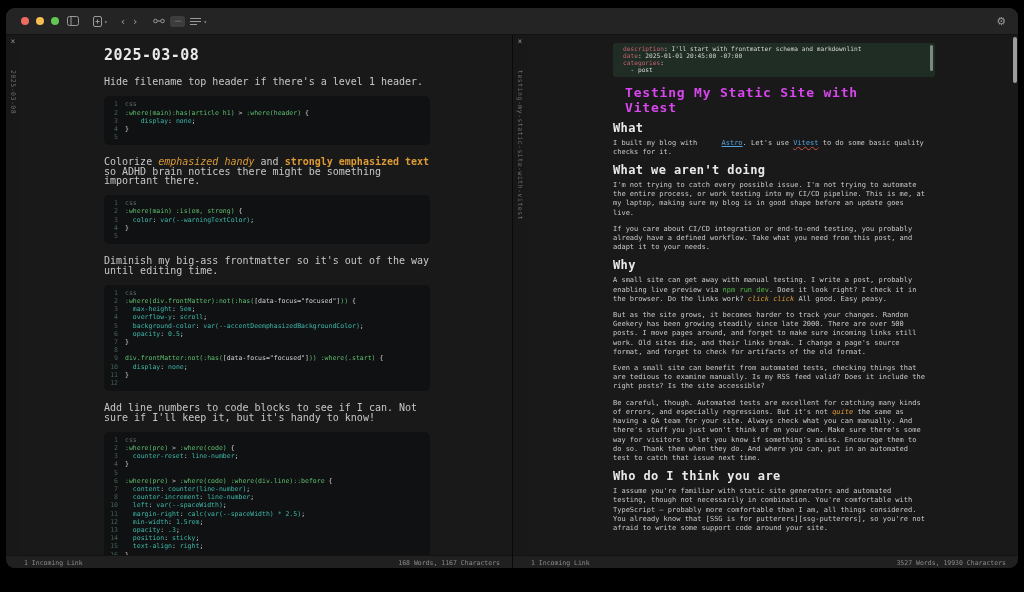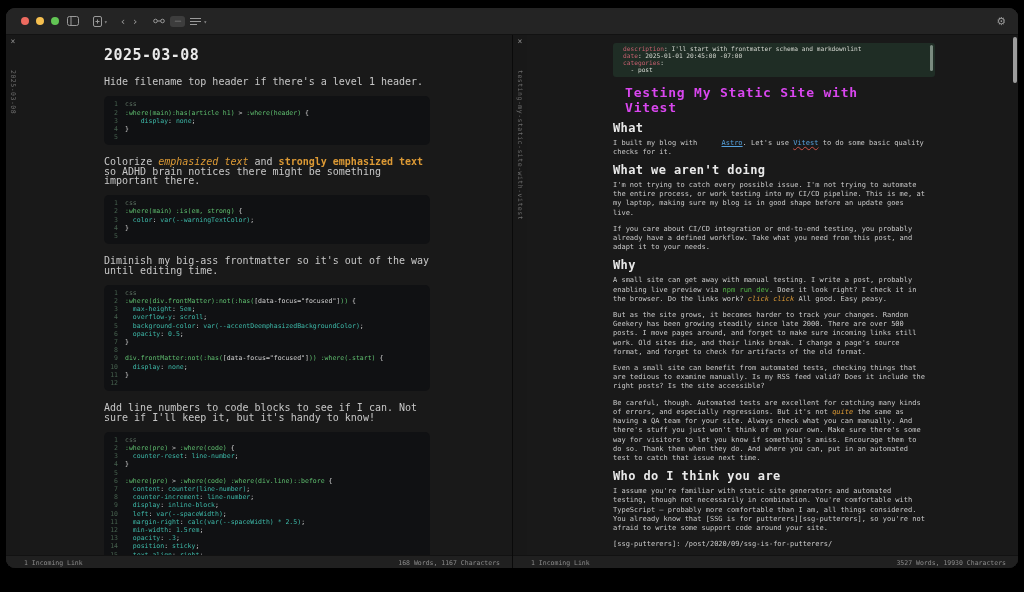--- a/index.html
+++ b/index.html
@@ -123,21 +123,21 @@
       <div class="content" id="left-content">
           <h1>2025-03-08</h1>
           <p><span>Hide filename top header if there's a level 1 header.</span></p>
           <div class="codeblock">
             <div class="cline"><span class="lnum">1</span><span class="tk-d">css</span></div>
             <div class="cline"><span class="lnum">2</span><span class="tk-g">:where(main):has(article h1)</span><span class="tk-w"> &gt; </span><span class="tk-g">:where(header)</span><span class="tk-w"> {</span></div>
             <div class="cline"><span class="lnum">3</span><span class="tk-w">    </span><span class="tk-t">display</span><span class="tk-w">: </span><span class="tk-t">none</span><span class="tk-w">;</span></div>
             <div class="cline"><span class="lnum">4</span><span class="tk-w">}</span></div>
             <div class="cline"><span class="lnum">5</span>&nbsp;</div>
           </div>
-          <p><span>Colorize </span><span class="run-em">emphasized text</span><span> and </span><span class="run-strong">strongly emphasized text</span><span> so ADHD brain notices there might be something important there.</span></p>
+          <p><span>Colorize </span><span class="run-em">emphasized handy</span><span> and </span><span class="run-strong">strongly emphasized text</span><span> so ADHD brain notices there might be something important there.</span></p>
           <div class="codeblock">
             <div class="cline"><span class="lnum">1</span><span class="tk-d">css</span></div>
             <div class="cline"><span class="lnum">2</span><span class="tk-g">:where(main) :is(em, strong)</span><span class="tk-w"> {</span></div>
             <div class="cline"><span class="lnum">3</span><span class="tk-w">  </span><span class="tk-t">color</span><span class="tk-w">: </span><span class="tk-t">var(--warningTextColor)</span><span class="tk-w">;</span></div>
             <div class="cline"><span class="lnum">4</span><span class="tk-w">}</span></div>
             <div class="cline"><span class="lnum">5</span>&nbsp;</div>
           </div>
           <p><span>Diminish my big-ass frontmatter so it's out of the way until editing time.</span></p>
           <div class="codeblock">
             <div class="cline"><span class="lnum">1</span><span class="tk-d">css</span></div>
@@ -156,21 +156,20 @@
           <p><span>Add line numbers to code blocks to see if I can. Not sure if I'll keep it, but it's handy to know!</span></p>
           <div class="codeblock">
             <div class="cline"><span class="lnum">1</span><span class="tk-d">css</span></div>
             <div class="cline"><span class="lnum">2</span><span class="tk-g">:where(pre)</span><span class="tk-w"> &gt; </span><span class="tk-g">:where(code)</span><span class="tk-w"> {</span></div>
             <div class="cline"><span class="lnum">3</span><span class="tk-w">  </span><span class="tk-t">counter-reset</span><span class="tk-w">: </span><span class="tk-t">line-number</span><span class="tk-w">;</span></div>
             <div class="cline"><span class="lnum">4</span><span class="tk-w">}</span></div>
             <div class="cline"><span class="lnum">5</span>&nbsp;</div>
             <div class="cline"><span class="lnum">6</span><span class="tk-g">:where(pre)</span><span class="tk-w"> &gt; </span><span class="tk-g">:where(code) :where(div.line)::before</span><span class="tk-w"> {</span></div>
             <div class="cline"><span class="lnum">7</span><span class="tk-w">  </span><span class="tk-t">content</span><span class="tk-w">: </span><span class="tk-t">counter(line-number)</span><span class="tk-w">;</span></div>
             <div class="cline"><span class="lnum">8</span><span class="tk-w">  </span><span class="tk-t">counter-increment</span><span class="tk-w">: </span><span class="tk-t">line-number</span><span class="tk-w">;</span></div>
-            <div class="cline"><span class="lnum">9</span><span class="tk-w">  </span><span class="tk-t">display</span><span class="tk-w">: </span><span class="tk-t">inline-block</span><span class="tk-w">;</span></div>
             <div class="cline"><span class="lnum">10</span><span class="tk-w">  </span><span class="tk-t">left</span><span class="tk-w">: </span><span class="tk-t">var(--spaceWidth)</span><span class="tk-w">;</span></div>
             <div class="cline"><span class="lnum">11</span><span class="tk-w">  </span><span class="tk-t">margin-right</span><span class="tk-w">: </span><span class="tk-t">calc(var(--spaceWidth) * 2.5)</span><span class="tk-w">;</span></div>
             <div class="cline"><span class="lnum">12</span><span class="tk-w">  </span><span class="tk-t">min-width</span><span class="tk-w">: </span><span class="tk-t">1.5rem</span><span class="tk-w">;</span></div>
             <div class="cline"><span class="lnum">13</span><span class="tk-w">  </span><span class="tk-t">opacity</span><span class="tk-w">: </span><span class="tk-t">.3</span><span class="tk-w">;</span></div>
             <div class="cline"><span class="lnum">14</span><span class="tk-w">  </span><span class="tk-t">position</span><span class="tk-w">: </span><span class="tk-t">sticky</span><span class="tk-w">;</span></div>
             <div class="cline"><span class="lnum">15</span><span class="tk-w">  </span><span class="tk-t">text-align</span><span class="tk-w">: </span><span class="tk-t">right</span><span class="tk-w">;</span></div>
             <div class="cline"><span class="lnum">16</span><span class="tk-w">}</span></div>
             <div class="cline"><span class="lnum">17</span>&nbsp;</div>
           </div>
         </div>
@@ -199,21 +198,20 @@
           <h2>What we aren't doing</h2>
           <p><span>I'm not trying to catch every possible issue. I'm not trying to automate the entire process, or work testing into my CI/CD pipeline. This is me, at my laptop, making sure my blog is in good shape before an update goes live.</span></p>
           <p><span>If you care about CI/CD integration or end-to-end testing, you probably already have a defined workflow. Take what you need from this post, and adapt it to your needs.</span></p>
           <h2>Why</h2>
           <p><span>A small site can get away with manual testing. I write a post, probably enabling live preview via </span><span class="run-code">npm run dev</span><span>. Does it look right? I check it in the browser. Do the links work? </span><span class="run-em">click click</span><span> All good. Easy peasy.</span></p>
           <p><span>But as the site grows, it becomes harder to track your changes. Random Geekery has been growing steadily since late 2000. There are over 500 posts. I move pages around, and forget to make sure incoming links still work. Old sites die, and their links break. I change a page's source format, and forget to check for artifacts of the old format.</span></p>
           <p><span>Even a small site can benefit from automated tests, checking things that are tedious to examine manually. Is my RSS feed valid? Does it include the right posts? Is the site accessible?</span></p>
           <p><span>Be careful, though. Automated tests are excellent for catching many kinds of errors, and especially regressions. But it's not </span><span class="run-em">quite</span><span> the same as having a QA team for your site. Always check what you can manually. And there's stuff you just won't think of on your own. Make sure there's some way for visitors to let you know if something's amiss. Encourage them to do so. Thank them when they do. And where you can, put in an automated test to catch that issue next time.</span></p>
           <h2>Who do I think you are</h2>
           <p><span>I assume you're familiar with static site generators and automated testing, though not necessarily in combination. You're comfortable with TypeScript — probably more comfortable than I am, all things considered. You already know that [SSG is for putterers][ssg-putterers], so you're not afraid to write some support code around your site.</span></p>
-          <p><span>[ssg-putterers]: /post/2020/09/ssg-is-for-putterers/</span></p>
         </div>
       <div class="pane-scroll"></div>
       <div class="statusbar">
         <span>1 Incoming Link</span>
         <span>3527 Words, 19930 Characters</span>
       </div>
     </section>
 
   </div>
 </div>

